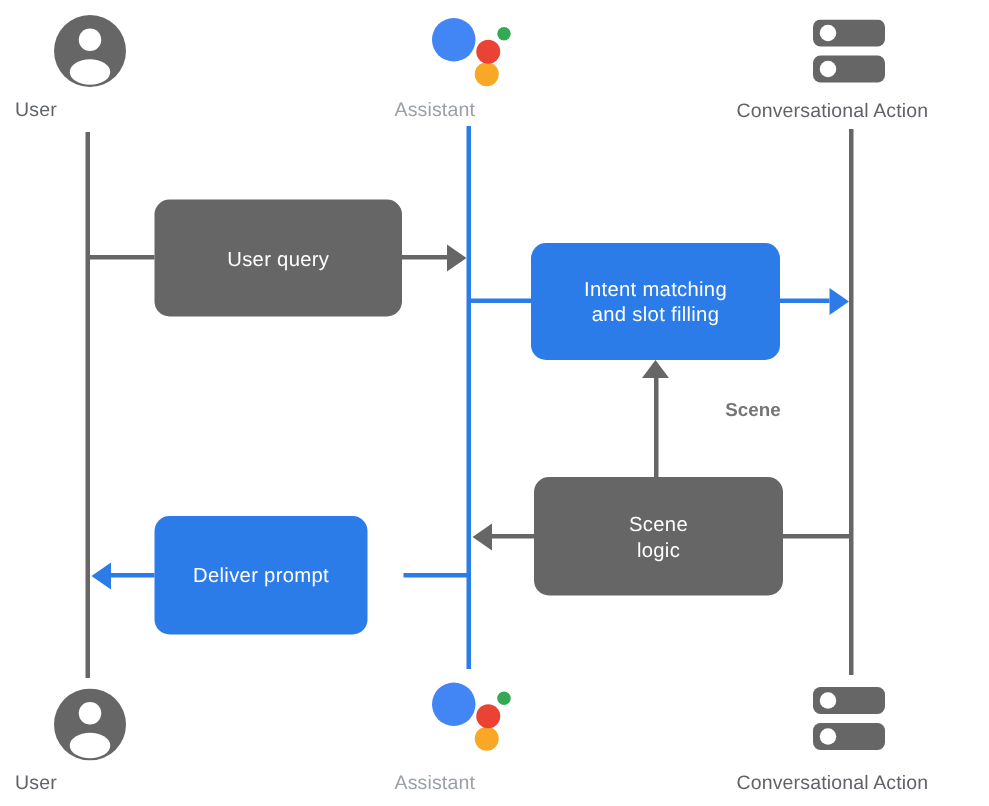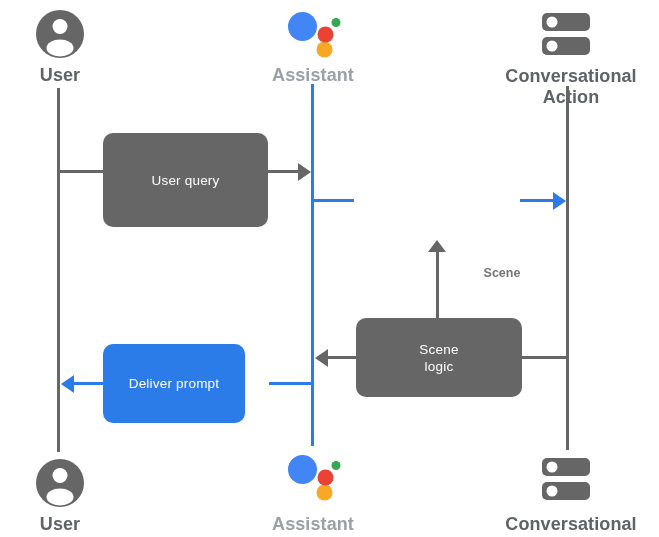--- a/index.html
+++ b/index.html
@@ -23,39 +23,39 @@
   #ca-icon-top{left:542px;top:13px;}
   #ca-icon-bottom{left:542px;top:458px;}
   .fill-gray{fill:var(--gray,#666);}
   .fill-white{fill:#fff;}
   .fill-a-blue{fill:var(--assistant-blue,#4285f4);}
   .fill-a-red{fill:var(--assistant-red,#ea4335);}
   .fill-a-green{fill:var(--assistant-green,#34a853);}
   .fill-a-yellow{fill:var(--assistant-yellow,#f9a825);}
   
   .actor-label{
-    position:absolute;font-size:18px;font-weight:bold;text-align:center;
+    position:absolute;font-size:13px;font-weight:normal;
     color:var(--label-dark,#5f6368);letter-spacing:.1px;
   }
   .actor-label.light{color:var(--label-light,#9aa0a6);}
   #user-label-top{left:10px;top:65px;width:100px;}
   #assistant-label-top{left:263px;top:65px;width:100px;}
   #ca-label-top{left:491px;top:66px;width:160px;}
   #user-label-bottom{left:10px;top:514px;width:100px;}
   #assistant-label-bottom{left:263px;top:514px;width:100px;}
   #ca-label-bottom{left:491px;top:514px;width:160px;}
   
   .box{
     position:absolute;border-radius:10px;color:#fff;font-size:13.5px;
     display:flex;flex-direction:column;align-items:center;justify-content:center;
     text-align:center;line-height:17px;letter-spacing:.2px;
   }
   .box.gray{background:var(--gray,#666);}
   .box.blue{background:var(--blue,#2b7ce9);}
-  #user-query-box{left:103px;top:133px;width:165px;height:94px;}
+  #user-query-box{left:103px;top:133px;width:165px;height:78px;}
   #intent-matching-box{left:354px;top:162px;width:166px;height:78px;}
   #scene-logic-box{left:356px;top:318px;width:166px;height:79px;}
   #deliver-prompt-box{left:103px;top:344px;width:142px;height:79px;}
   
   .hline{position:absolute;height:3px;}
   .vline{position:absolute;width:3px;}
   .hline.gray,.vline.gray{background:var(--gray,#666);}
   .hline.blue,.vline.blue{background:var(--blue,#2b7ce9);}
   .arrowhead{position:absolute;width:0;height:0;}
   .arrowhead.right{border-top:9px solid transparent;border-bottom:9px solid transparent;}
@@ -122,20 +122,24 @@
       <rect x="0" y="24" width="48" height="18" rx="5" class="fill-gray"></rect>
       <circle cx="10" cy="33" r="5.5" class="fill-white"></circle>
     </svg>
   </span>
   <div class="actor-label" id="ca-label-top">Conversational Action</div>
 
   <div class="box gray" id="user-query-box">
     <span>User query</span>
   </div>
 
+  <div class="box blue" id="intent-matching-box">
+    <span class="line">Intent matching</span>
+    <span class="line">and slot filling</span>
+  </div>
 
   <div class="box gray" id="scene-logic-box">
     <span class="line">Scene</span>
     <span class="line">logic</span>
   </div>
 
   <div class="box blue" id="deliver-prompt-box">
     <span>Deliver prompt</span>
   </div>
 

